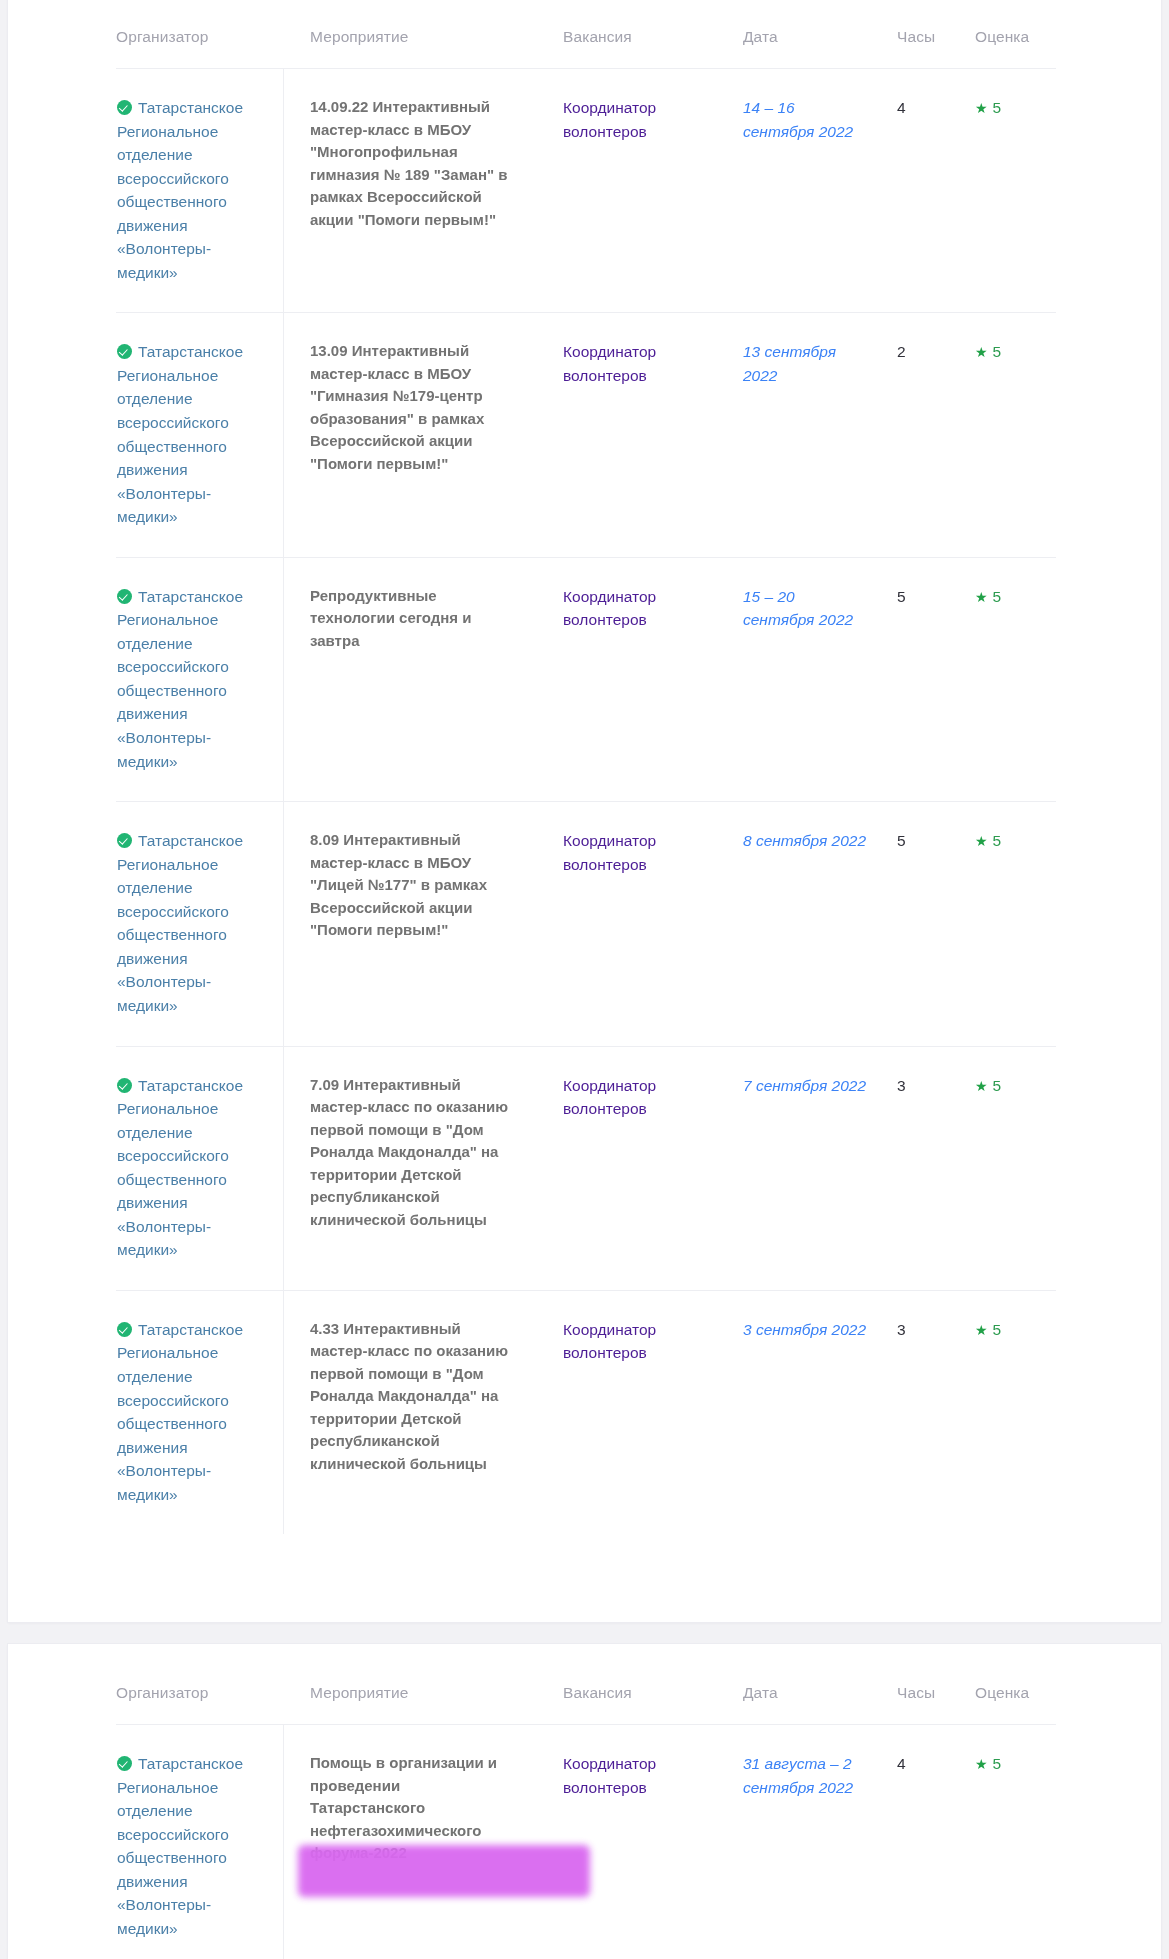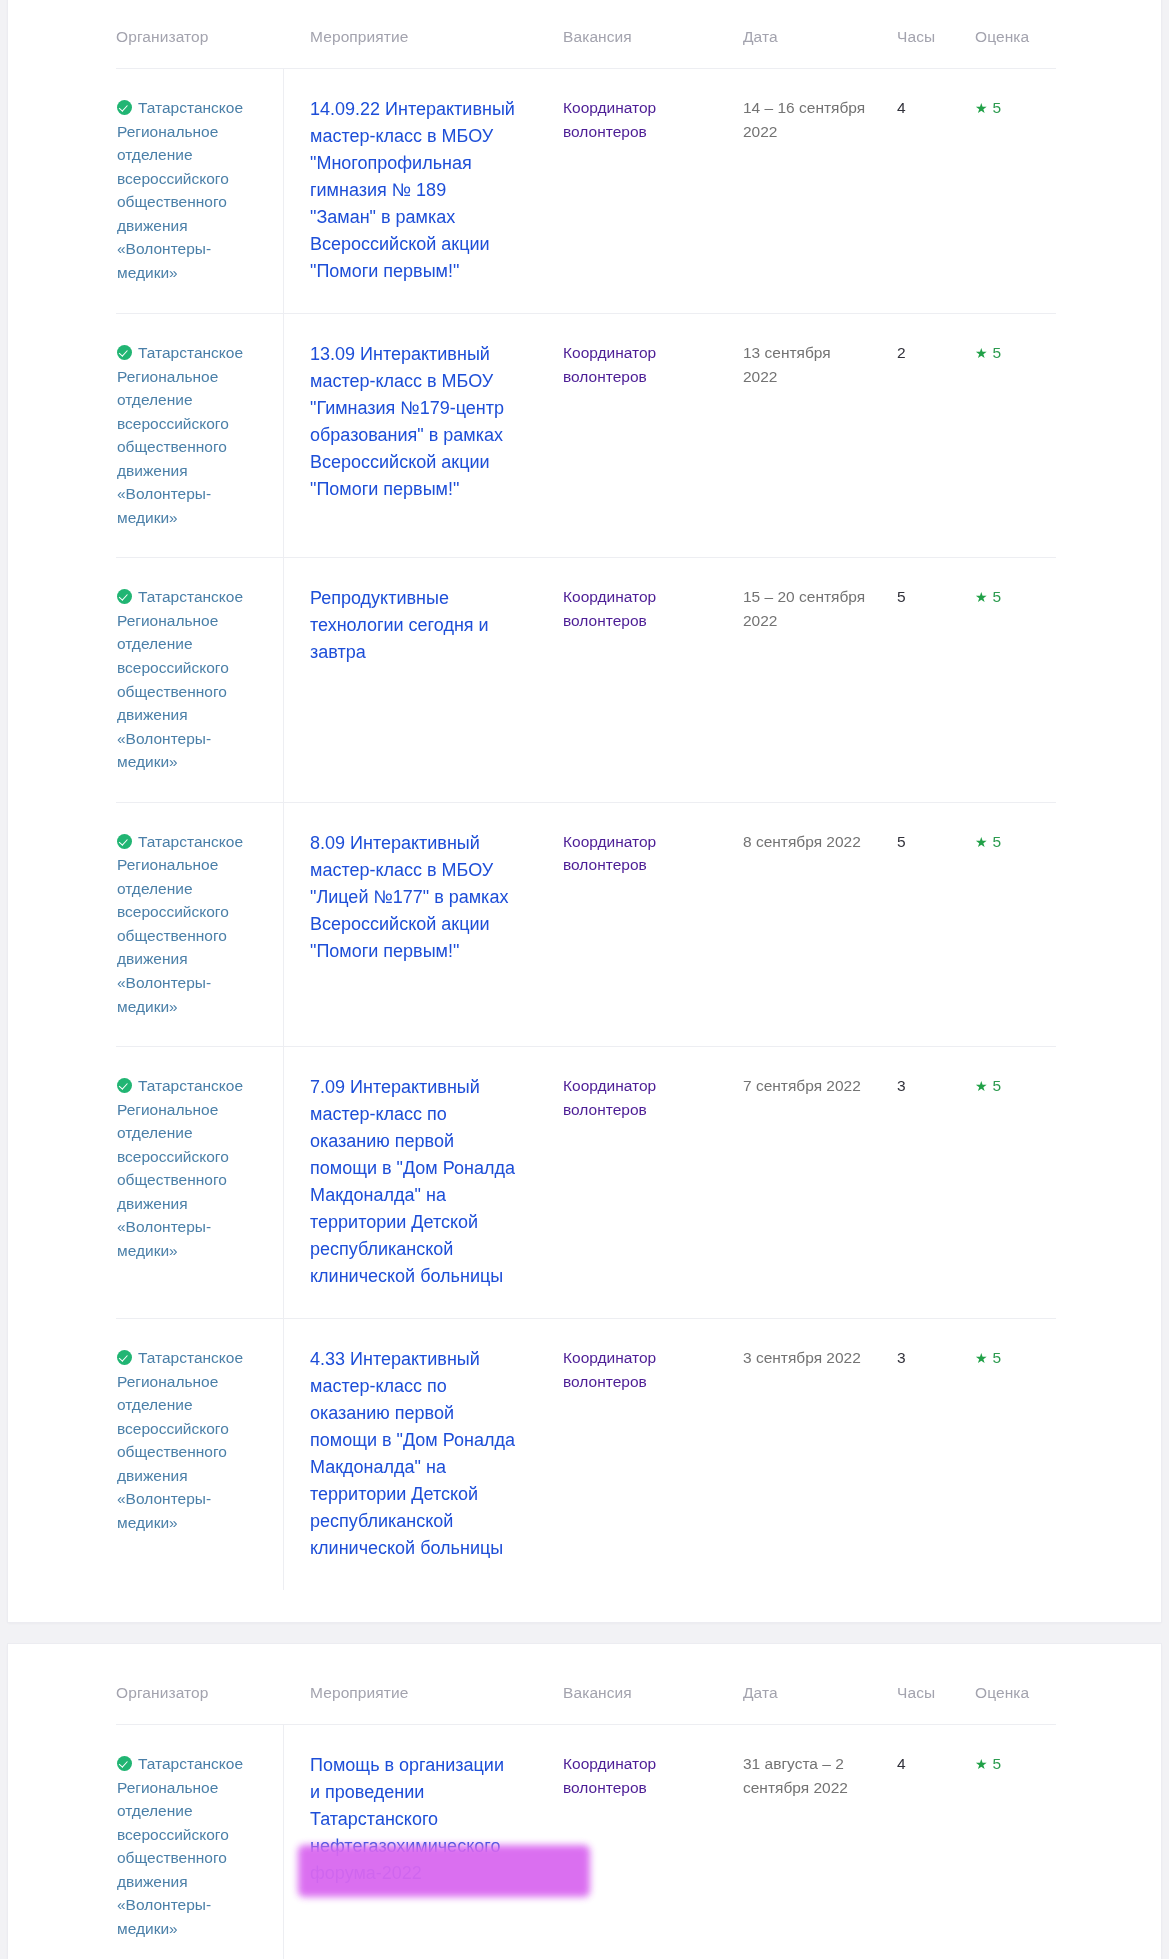--- a/index.html
+++ b/index.html
@@ -130,37 +130,38 @@
     right: 0;
     width: 1px;
     background: #edeef2;
   }
 
   td.td-event {
     padding-left: 26px;
     padding-right: 22px;
   }
   .event-link {
-    color: #1d4ed8;
-    font-weight: normal;
-    font-size: 18px;
+    color: #737373;
+    font-weight: bold;
+    font-size: 15px;
     line-height: 1.5;
     text-decoration: none;
     display: block;
   }
 
   td.td-vac {
     padding-left: 24px;
     padding-right: 14px;
     color: #4c1d95;
   }
   td.td-date {
     padding-left: 22px;
     padding-right: 14px;
-    color: #737373;
+    color: #3b82f6;
+    font-style: italic;
   }
   td.td-hours {
     padding-left: 16px;
     color: #31313a;
   }
   td.td-rate {
     padding-left: 16px;
     color: #2c9b4f;
     white-space: nowrap;
   }

